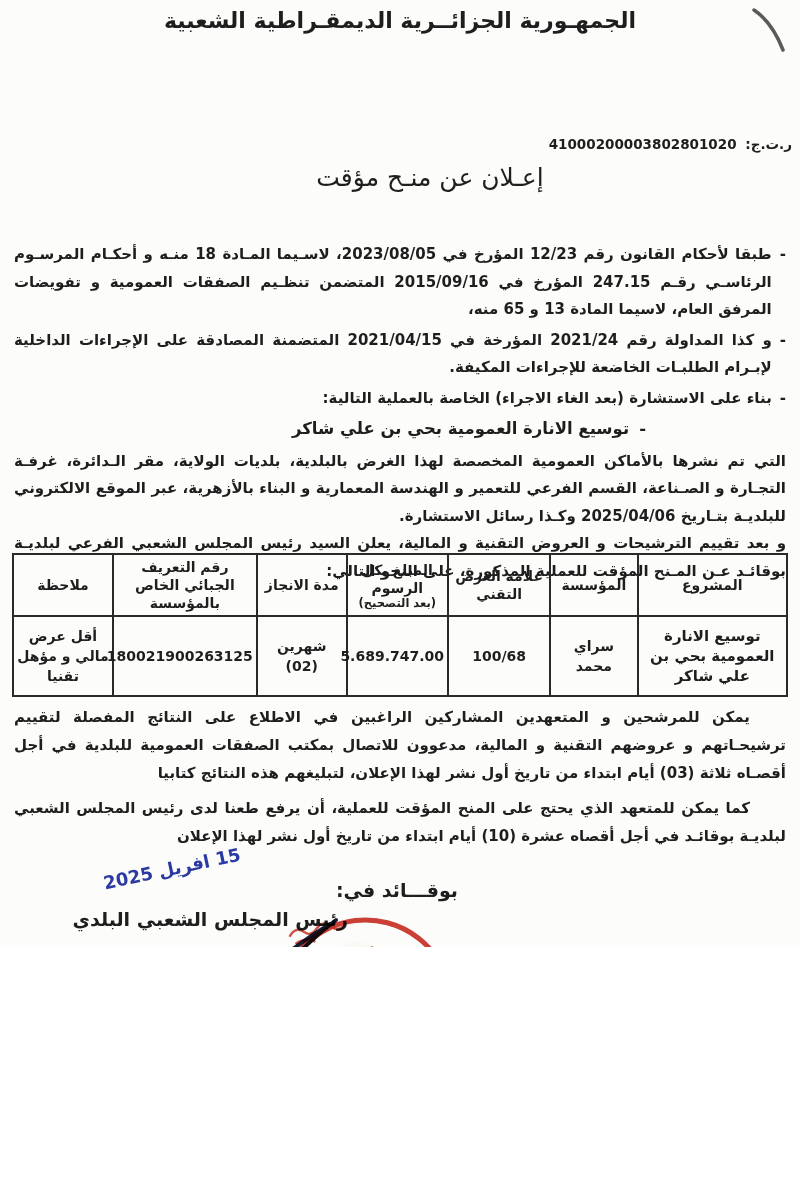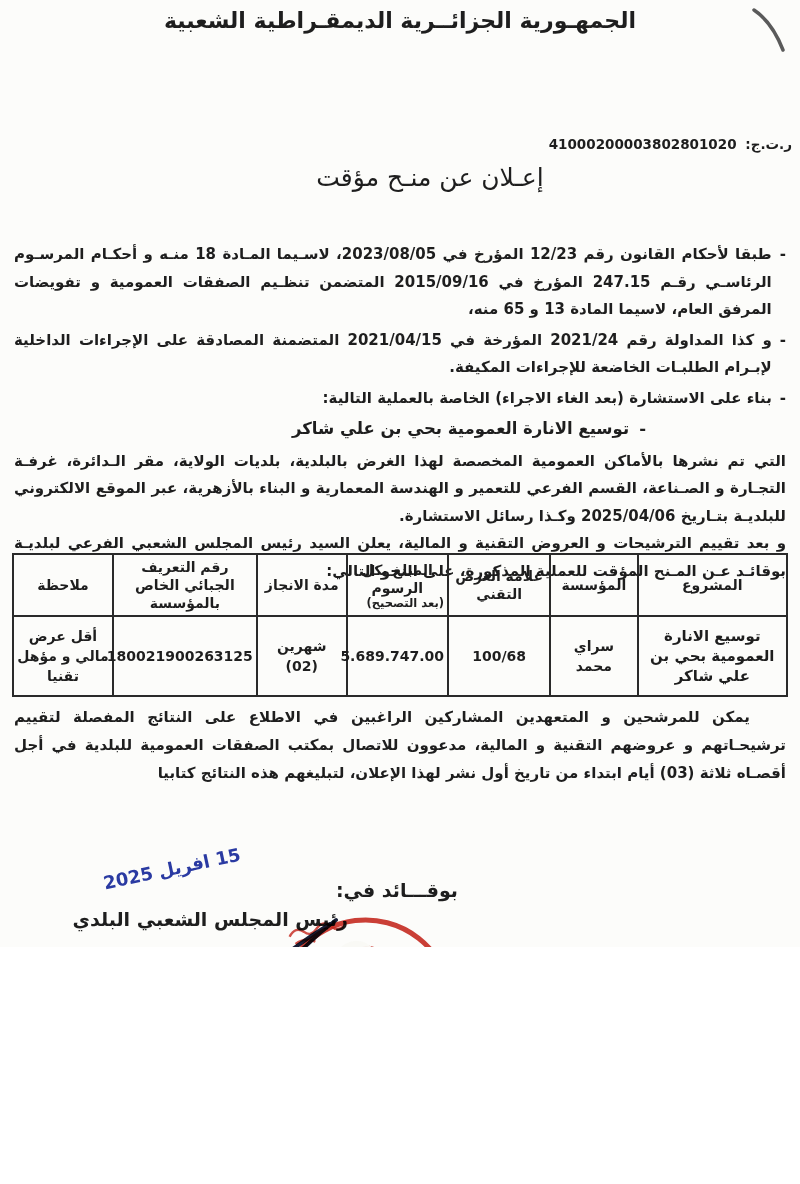--- a/index.html
+++ b/index.html
@@ -48,21 +48,21 @@
     border-collapse: collapse; width: 776px;
     table-layout: fixed;
   }
   .award-table th, .award-table td {
     border: 2px solid #2a2a2a;
     text-align: center; vertical-align: middle;
     font-weight: bold; padding: 2px 3px;
   }
   .award-table th { font-size: 14px; height: 62px; line-height: 18px; }
   .award-table td { font-size: 14px; height: 80px; line-height: 20px; }
-  .award-table .sub { display: block; font-size: 11.5px; line-height: 13px; text-align: right; }
+  .award-table .sub { display: block; font-size: 11.5px; line-height: 13px; }
   .award-table .project-cell { font-size: 15px; }
   .results {
     position: absolute; top: 703px; right: 14px; left: 14px;
     font-size: 15px; font-weight: bold; line-height: 28px;
   }
   .results p { margin: 0 0 7px; text-align: justify; text-indent: 36px; }
   .date-stamp {
     position: absolute; left: 102px; top: 858px;
     transform: rotate(-12deg);
     color: #2a3aa2; font-size: 18px; font-weight: bold; letter-spacing: 1.5px;
@@ -161,20 +161,21 @@
         <td>5.689.747.00</td>
         <td>شهرين (02)</td>
         <td>180021900263125</td>
         <td>أقل عرض مالي و مؤهل تقنيا</td>
       </tr>
     </tbody>
   </table>
 
   <div class="results">
     <p>يمكن للمرشحين و المتعهدين المشاركين الراغبين في الاطلاع على النتائج المفصلة لتقييم ترشيحـاتهم و عروضهم التقنية و المالية، مدعوون للاتصال بمكتب الصفقات العمومية للبلدية في أجل أقصـاه ثلاثة (03) أيام ابتداء من تاريخ أول نشر لهذا الإعلان، لتبليغهم هذه النتائج كتابيا</p>
+    <p>كما يمكن للمتعهد الذي يحتج على المنح المؤقت للعملية، أن يرفع طعنا لدى رئيس المجلس الشعبي لبلديـة بوقائـد في أجل أقصاه عشرة (10) أيام ابتداء من تاريخ أول نشر لهذا الإعلان</p>
   </div>
 
   <div class="date-stamp">15 افريل 2025</div>
 
   <div class="place-line">بوقـــائد في:</div>
 
   <div class="signer-title">رئيس المجلس الشعبي البلدي</div>
 
   <div class="blue-stamp">
     <div>رئيس المجلس الشعبي البلدي</div>

